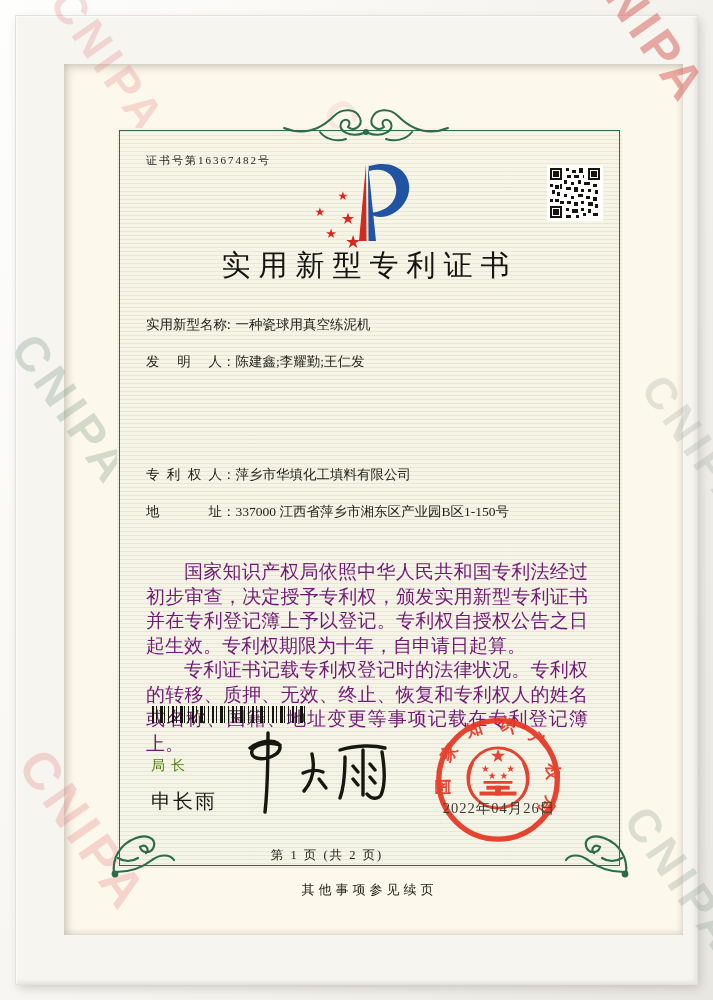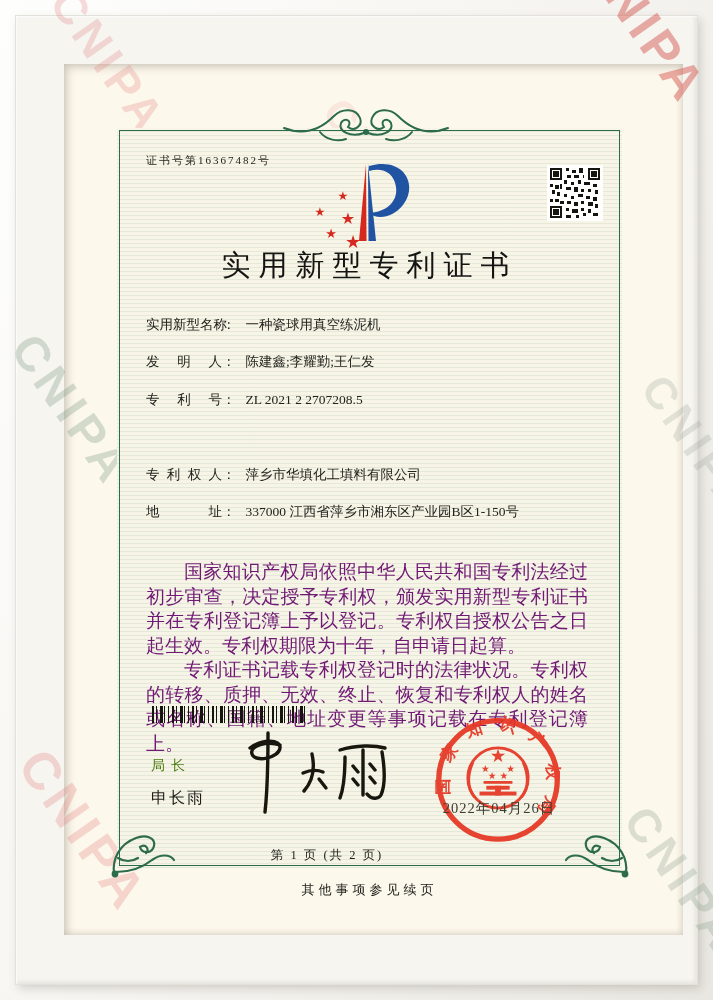--- a/index.html
+++ b/index.html
@@ -35,36 +35,36 @@
   .cert-number { position:absolute; left:146px; top:153px; font-size:11px;
     letter-spacing:2px; color:#24241f; }
   .qr { position:absolute; left:547px; top:165px; width:56px; height:56px; background:#fff;
     padding:3px; }
   .logo { position:absolute; left:303px; top:158px; width:120px; height:94px; }
   .title { position:absolute; left:117px; width:505px; top:246px; text-align:center;
     font-size:29px; font-weight:normal; letter-spacing:8px; color:#141412; }
 
   .row { position:absolute; left:146px; font-size:13.5px; color:#23231e; white-space:nowrap; }
   .lbl { display:inline-block; width:76px; text-align:justify; text-align-last:justify; }
-  .val { margin-left:10px;text-align:right; }
+  .val { margin-left:0;text-align:right; }
   .lbl2 { display:inline-block; width:70px; text-align:justify; text-align-last:justify; }
 
   .paras { position:absolute; left:146px; top:560px; width:442px; font-size:19px;
     line-height:24.5px; color:#701a75; text-align:justify; }
   .paras p { text-indent:2em; }
 
   .barcode { position:absolute; left:152px; top:706px; width:156px; height:17px;
     background:repeating-linear-gradient(90deg,
       #15150f 0 2px, transparent 2px 4px, #15150f 4px 5px, transparent 5px 8px,
       #15150f 8px 11px, transparent 11px 12px, #15150f 12px 13px, transparent 13px 16px,
       #15150f 16px 17px, transparent 17px 20px); }
 
   .signer-title { position:absolute; left:151px; top:757px; font-size:14px;
     letter-spacing:6px; color:#4d7c0f; }
-  .signer-name  { position:absolute; left:151px; top:788px; font-size:16px;
+  .signer-name  { position:absolute; left:151px; top:788px; font-size:20px;
     letter-spacing:2px; color:#1d1d18; }
   .signature { position:absolute; left:222px; top:728px; width:182px; height:92px; }
 
   .seal { position:absolute; left:430px; top:710px; width:136px; height:136px; }
   .seal-date { position:absolute; left:434px; top:799px; width:130px; text-align:center;
     font-size:14.5px; color:#3c3c32; letter-spacing:1px; z-index:5; }
 
   .page-info { position:absolute; left:117px; width:420px; top:847px; text-align:center;
     font-size:12.5px; color:#23231e; letter-spacing:2px; }
   .footer-note { position:absolute; left:117px; width:505px; top:881px; text-align:center;
@@ -185,23 +185,20 @@
   </svg>
 
   <div class="title">实用新型专利证书</div>
 
   <div class="row" style="top:316px">
     <span class="lbl">实用新型名称</span><span>：</span><span class="val">一种瓷球用真空练泥机</span>
   </div>
   <div class="row" style="top:353px">
     <span class="lbl">发明人</span><span>：</span><span class="val">陈建鑫;李耀勤;王仁发</span>
   </div>
-  <div class="row" style="top:391px">
-    <span class="lbl">专利号</span><span>：</span><span class="val">ZL 2021 2 2707208.5</span>
-  </div>
   <div class="row" style="top:466px">
     <span class="lbl">专利权人</span><span>：</span><span class="val">萍乡市华填化工填料有限公司</span>
   </div>
   <div class="row" style="top:503px">
     <span class="lbl">地址</span><span>：</span><span class="val">337000 江西省萍乡市湘东区产业园B区1-150号</span>
   </div>
 
   <div class="paras">
     <p>国家知识产权局依照中华人民共和国专利法经过初步审查，决定授予专利权，颁发实用新型专利证书并在专利登记簿上予以登记。专利权自授权公告之日起生效。专利权期限为十年，自申请日起算。</p>
     <p>专利证书记载专利权登记时的法律状况。专利权的转移、质押、无效、终止、恢复和专利权人的姓名或名称、国籍、地址变更等事项记载在专利登记簿上。</p>

